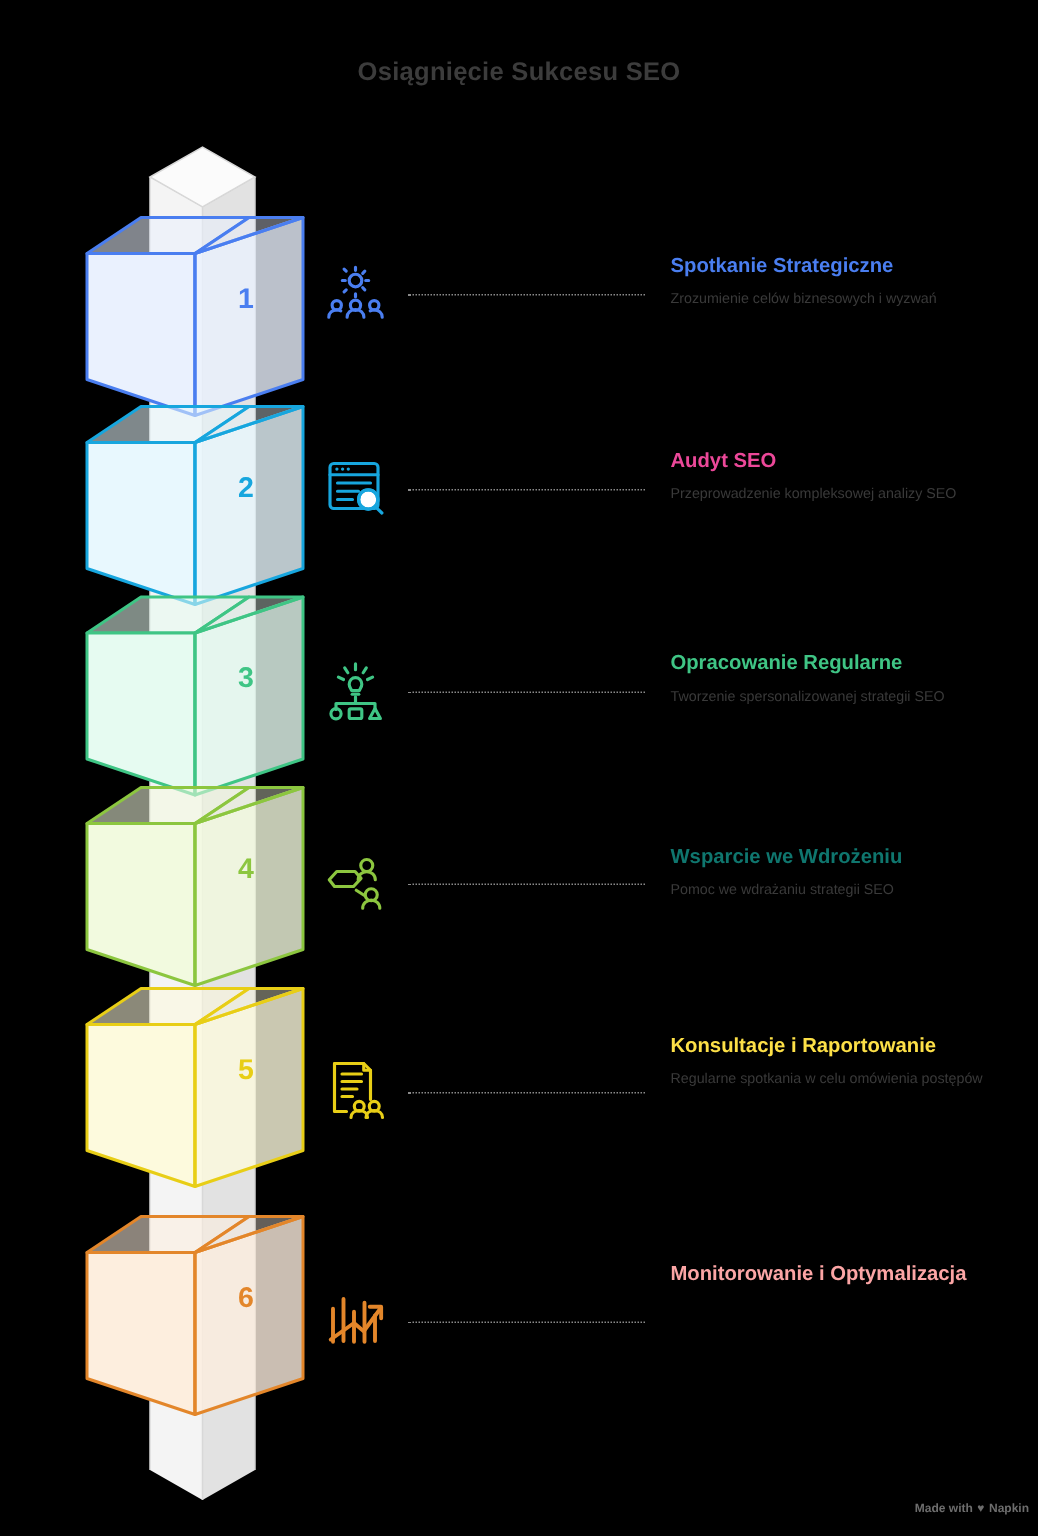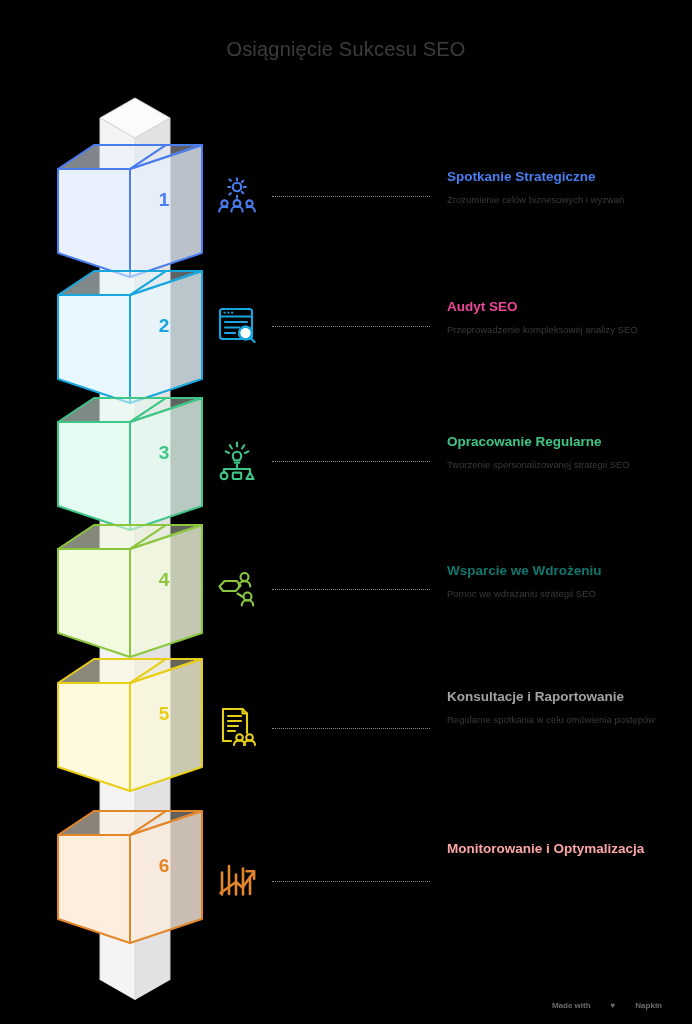--- a/index.html
+++ b/index.html
@@ -8,21 +8,21 @@
     background:#000;
     font-family:"Liberation Sans", sans-serif;
     overflow:hidden;
   }
   #root { position:relative; width:692px; height:1024px; }
 
   
   .title {
     position:absolute; top:38px; left:0; width:692px;
     text-align:center;
-    font-size:20px; font-weight:normal; letter-spacing:.2px;
+    font-size:17px; font-weight:bold; letter-spacing:.2px;
     color:#3c3c3c;
   }
 
   
   .column { position:absolute; left:0; top:0; width:692px; height:1024px; }
 
   
   .steps { position:absolute; left:0; top:0; width:692px; height:1024px; }
 
   .step { position:absolute; left:0; width:692px; }
@@ -58,23 +58,23 @@
     font-size:13.5px; font-weight:bold; line-height:1.35;
     margin-bottom:7px;
   }
   .txt p {
     font-size:9.5px; line-height:1.5; color:#3a3a3a;
     font-weight:normal;
   }
 
   
   .footer {
-    position:absolute; right:30px; bottom:14px;
+    position:absolute; right:6px; bottom:14px;
     font-size:8px; font-weight:bold; color:#6d6d6d;
-    display:flex; align-items:center; gap:20px;justify-content:center;
+    display:flex; align-items:center; gap:3px;justify-content:center;
   }
   .footer .heart { color:#6d6d6d; font-size:8px; }
 </style>
 </head>
 <body>
 
 <div id="root">
 
   <div class="title">Osiągnięcie Sukcesu SEO</div>
 
@@ -263,21 +263,21 @@
       <path d="M12 11h13M12 16h13M12 21h10M12 26h7"></path>
       <circle cx="23.5" cy="32.5" r="3.3"></circle>
       <path d="M18 40c0-2.8 2.4-4.6 5.5-4.6S29 37.2 29 40"></path>
       <circle cx="33.5" cy="32.5" r="3.3"></circle>
       <path d="M28 40c0-2.8 2.4-4.6 5.5-4.6S39 37.2 39 40"></path>
     </g>
           </svg>
         </div>
         <div class="connector" style="left: 272px; top: 728px; width: 158px;"></div>
         <div class="txt" style="left: 447px; top: 688px;">
-          <h3 style="color:#a3a3a3">Konsultacje i Raportowanie</h3>
+          <h3 style="color:#fde047">Konsultacje i Raportowanie</h3>
      <p>Regularne spotkania w celu omówienia postępów</p>
         </div>
       </div>
       <div class="step" style="top: 0px;">
         <div class="cube" style="left: 56px; top: 803px; width: 148px; height: 152px;">
     <svg width="148" height="152" viewBox="0 0 148 152" style="display:block;overflow:visible">
       <g stroke="#e3862a" stroke-width="2" stroke-linejoin="round">
 
         <polygon points="2,32 38,8 110,8 74,32" fill="#fdeede" fill-opacity="0.55"></polygon>
 

